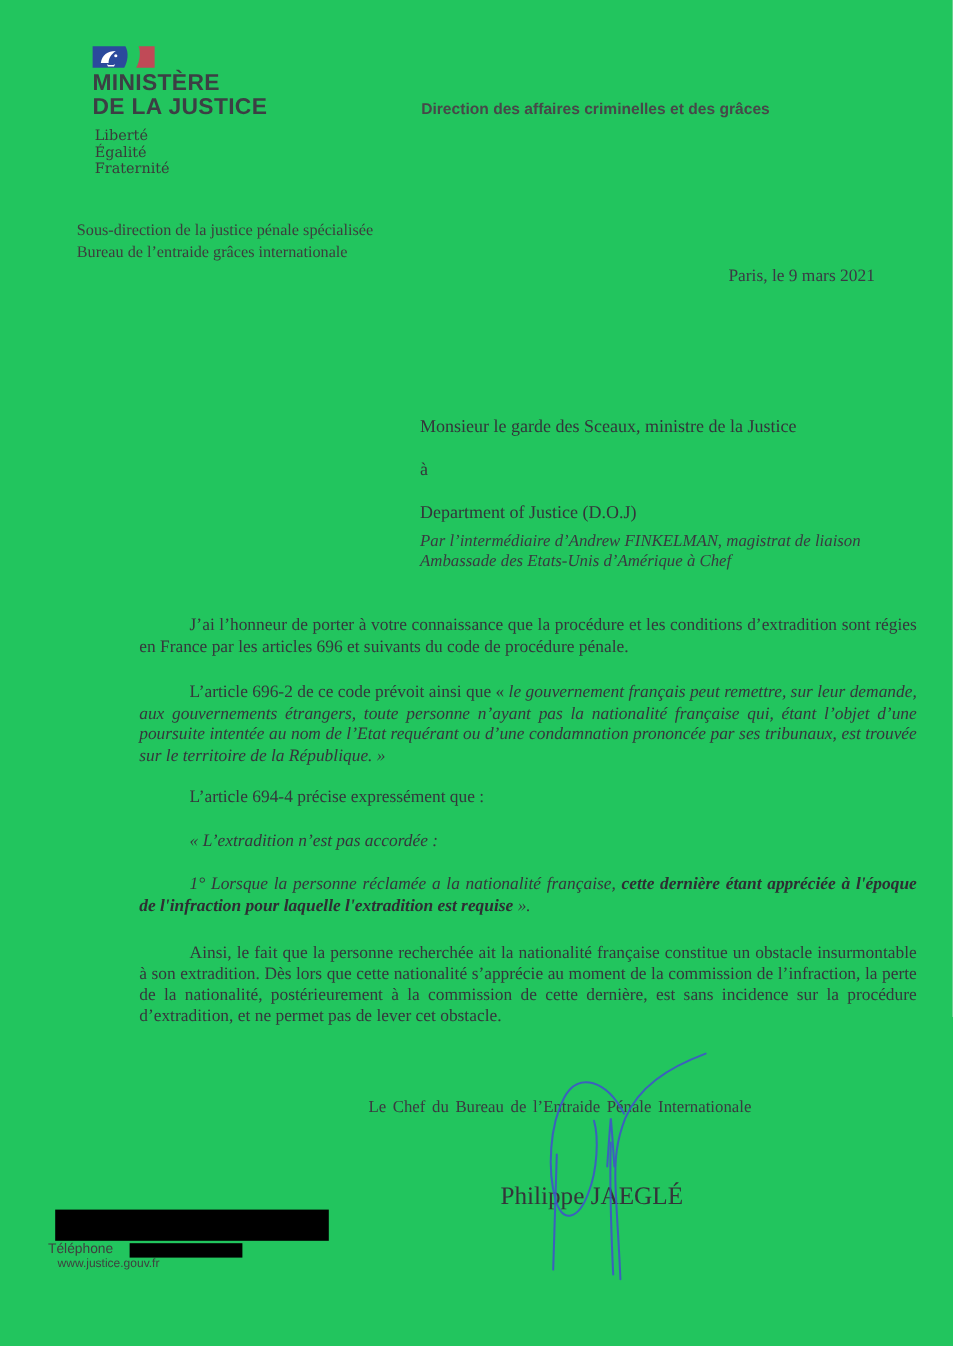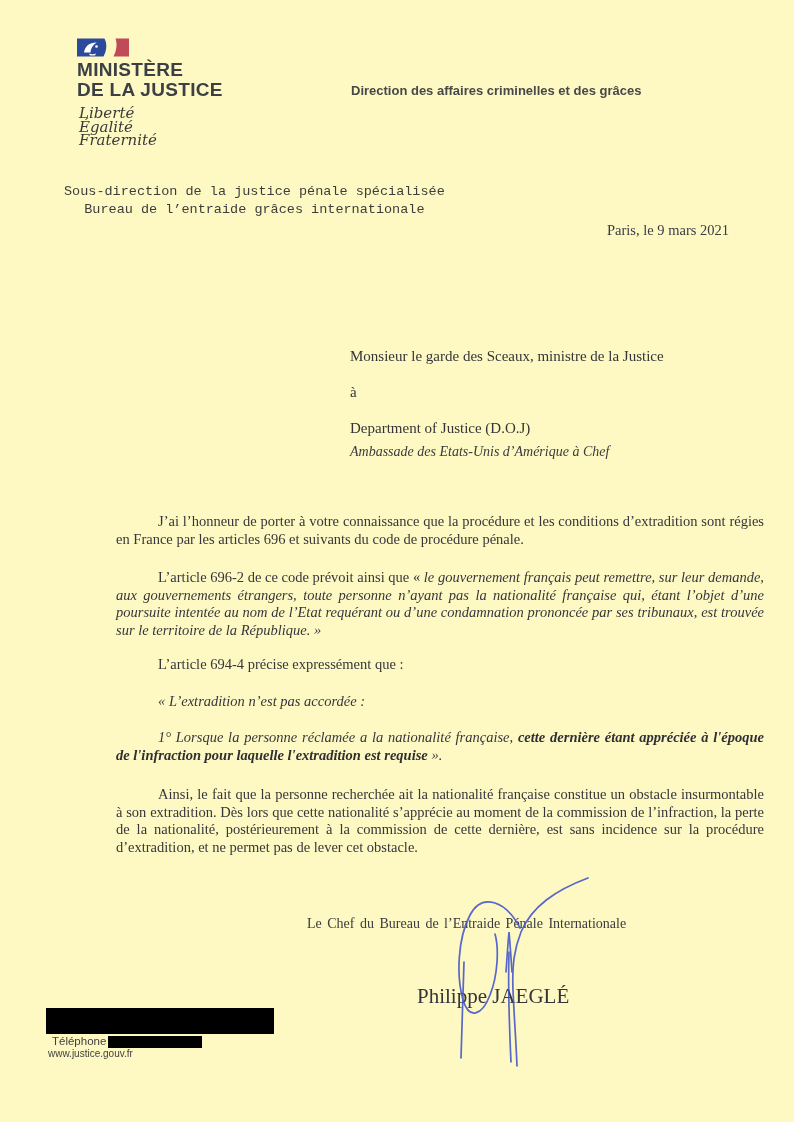--- a/index.html
+++ b/index.html
@@ -1,46 +1,46 @@
 <!DOCTYPE html>
 <html><head>
 <meta charset="utf-8">
 <style>
   html,body{margin:0;padding:0;background:#e8e8e8;}
   .page{
     position:relative;
     width:794px;height:1122px;
     margin:0 auto;
-    background:#fef9c3;
+    background:#22c55e;
     overflow:hidden;
     font-family:"Liberation Serif", serif;
     color:#35353b;
   }
   .abs{position:absolute;}
   
   .ministry{
     left:77px;top:60px;
     font-family:"Liberation Sans", sans-serif;
     font-weight:700;font-size:19px;line-height:20px;
     color:#3c3f44;letter-spacing:.3px;
   }
   .motto{
     left:79px;top:107px;
     font-family:"DejaVu Serif", serif;
-    font-style:italic;font-size:15px;line-height:13.5px;color:#3a3a3a;
+    font-size:12px;line-height:13.5px;color:#3a3a3a;
   }
   .direction{
     left:351px;top:83px;
     font-family:"Liberation Sans", sans-serif;
     font-weight:700;font-size:13px;color:#474849;white-space:nowrap;
   }
   .subdirection{
     left:64px;top:183px;
-    font-family:Liberation Mono, monospace;
-    font-size:13.5px;line-height:18px;color:#3d3d3d;text-align:center;
+    font-family:Liberation Serif, serif;
+    font-size:13.5px;line-height:18px;color:#3d3d3d;
   }
   .dateline{left:607px;top:222px;font-size:14.5px;color:#3a3a44;white-space:nowrap;}
   
   .rcpt{left:350px;font-size:15px;color:#34343a;white-space:nowrap;margin-top:32px;}
   .via{left:350px;top:443px;font-style:italic;font-size:14px;line-height:17px;color:#3a3a40;white-space:nowrap;}
   
   .para{
     left:116px;width:648px;
     font-size:14.5px;line-height:17.5px;
     text-align:justify;
@@ -50,21 +50,21 @@
   .quote{font-style:italic;}
   .bold-it{font-style:italic;font-weight:700;color:#2e2e33;}
   
   .signoff-title{left:307px;top:916px;font-size:14px;color:#3a3a40;white-space:nowrap;word-spacing:2px;}
   .signoff-name{left:417px;top:984px;font-size:21px;color:#34343a;white-space:nowrap;}
   .sig-svg{left:440px;top:865px;}
   
   .redaction{background:#000;}
   .box1{left:46px;top:1008px;width:228px;height:26px;}
   .phone-label{
-    left:52px;top:1035px;
+    left:40px;top:1035px;
     font-family:"Liberation Sans", sans-serif;
     font-size:11.5px;color:#3f3f3f;white-space:nowrap;
   }
   .phone-bar{left:108px;top:1036px;width:94px;height:12px;}
   .website{
     left:48px;top:1048px;
     font-family:"Liberation Sans", sans-serif;
     font-size:10px;color:#3f3f3f;white-space:nowrap;
   }
 </style>
@@ -99,20 +99,21 @@
     <div>Bureau de l’entraide grâces internationale</div>
   </div>
 
   <div class="abs dateline">Paris, le 9 mars 2021</div>
 
   <div class="abs rcpt" style="top:316px;">Monsieur le garde des Sceaux, ministre de la Justice</div>
   <div class="abs rcpt" style="top:352px;">à</div>
   <div class="abs rcpt" style="top:388px;">Department of Justice (D.O.J)</div>
 
   <div class="abs via">
+    <div>Par l’intermédiaire d’Andrew FINKELMAN, magistrat de liaison</div>
     <div>Ambassade des Etats-Unis d’Amérique à Chef</div>
   </div>
 
   <div class="abs para" style="top:513px;">J’ai l’honneur de porter à votre connaissance que la procédure et les conditions d’extradition sont régies en France par les articles 696 et suivants du code de procédure pénale.</div>
 
   <div class="abs para" style="top:569px;"><span>L’article 696-2 de ce code prévoit ainsi que « </span><span class="quote">le gouvernement français peut remettre, sur leur demande, aux gouvernements étrangers, toute personne n’ayant pas la nationalité française qui, étant l’objet d’une poursuite intentée au nom de l’Etat requérant ou d’une condamnation prononcée par ses tribunaux, est trouvée sur le territoire de la République. »</span></div>
 
   <div class="abs para" style="top:656px;">L’article 694-4 précise expressément que :</div>
 
   <div class="abs para quote" style="top:693px;">« L’extradition n’est pas accordée :</div>

